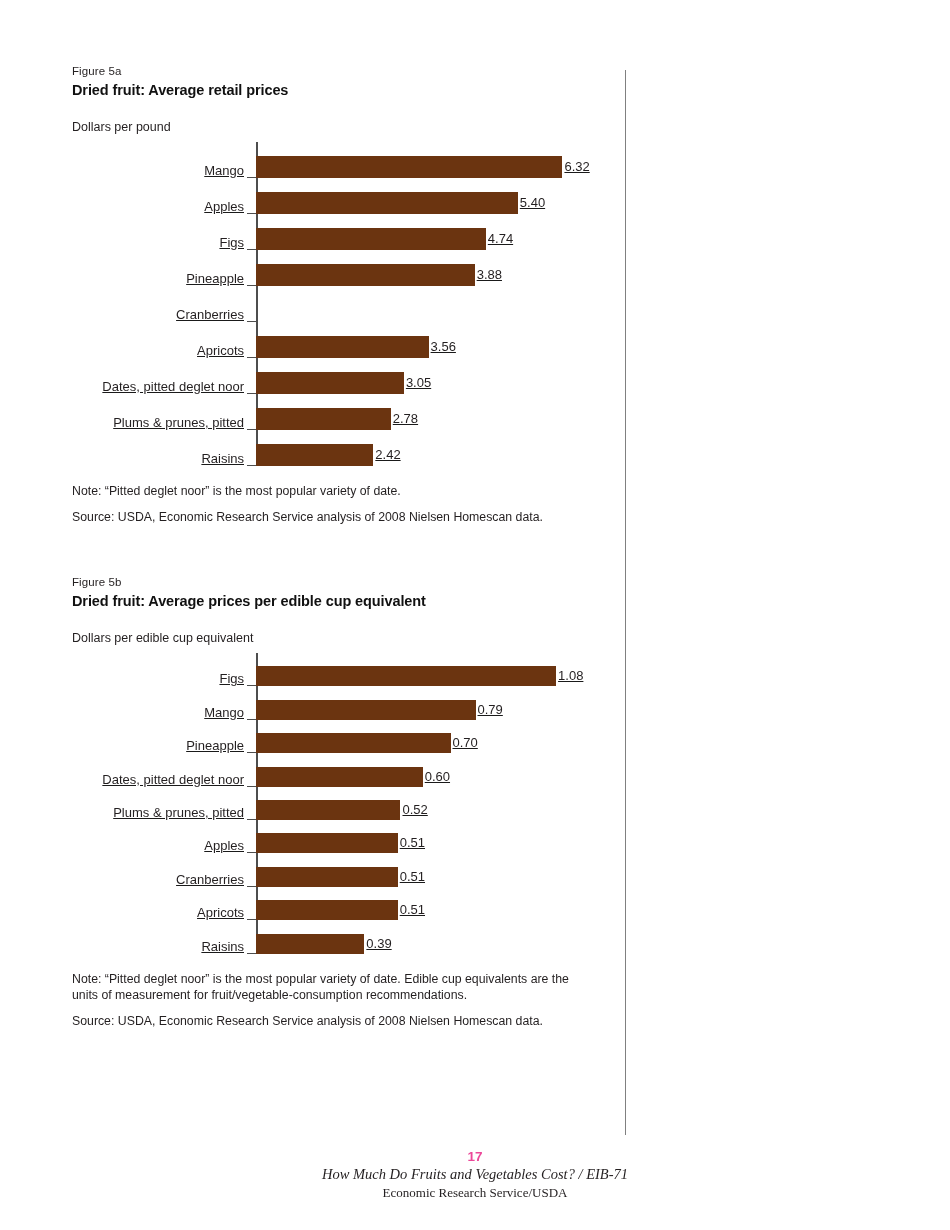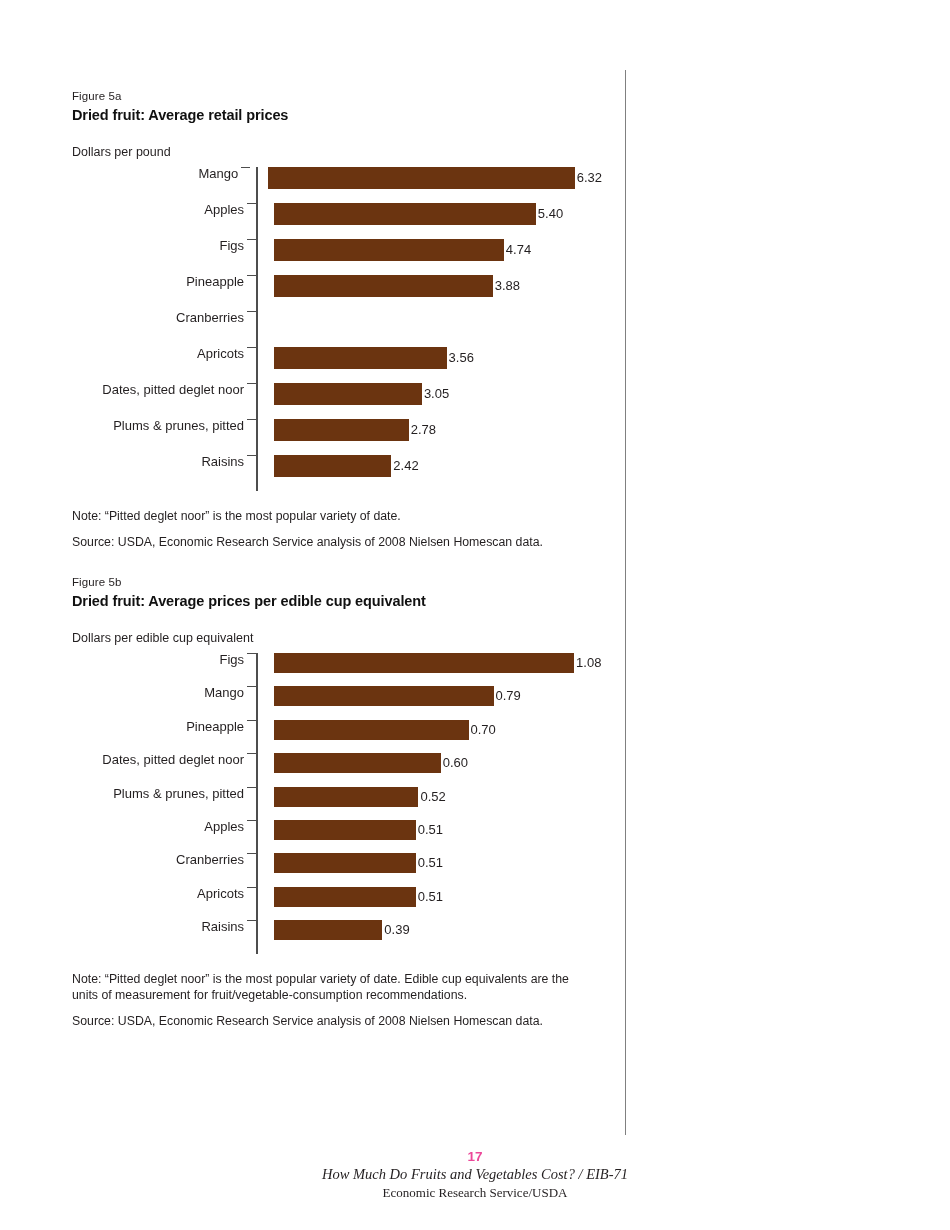--- a/index.html
+++ b/index.html
@@ -30,21 +30,21 @@
     height: 1065px;
     background: #808080;
   }
 
   
   .figure {
     position: absolute;
     left: 72px;
     width: 530px;
   }
-  #figure-5a { top: 89px; }
+  #figure-5a { top: 64px; }
   #figure-5b { top: 575px; }
 
   .fig-number {
     font-size: 11.5px;
     line-height: 15px;
     color: #231f20;
     letter-spacing: 0.1px;
   }
   .fig-title {
     font-size: 14.5px;
@@ -64,22 +64,23 @@
   
   .chart {
     position: relative;
     margin-top: 6px;
   }
   .chart-rows {
     position: relative;
   }
   .row {
     display: flex;
-    align-items: flex-start;
+    align-items: flex-end;
     width: 100%;
+    text-decoration: underline;
   }
   .row-label {
     width: 172px;
     text-align: right;
     font-size: 13px;
     color: #231f20;
     white-space: nowrap;
     padding-right: 0px;
     box-sizing: border-box;
     line-height: 14px;
@@ -89,21 +90,20 @@
     height: 1px;
     background: #4d4d4d;
     flex: 0 0 auto;
     margin-left: 3px;
   }
   .bar-area {
     position: relative;
     flex: 1 1 auto;
     display: flex;
     align-items: center;
-    margin-left: 18px;
   }
   .bar {
     height: 22px;
     background: #6B3410;
     flex: 0 0 auto;
   }
   .bar-value {
     font-size: 13px;
     color: #231f20;
     margin-left: 2px;

